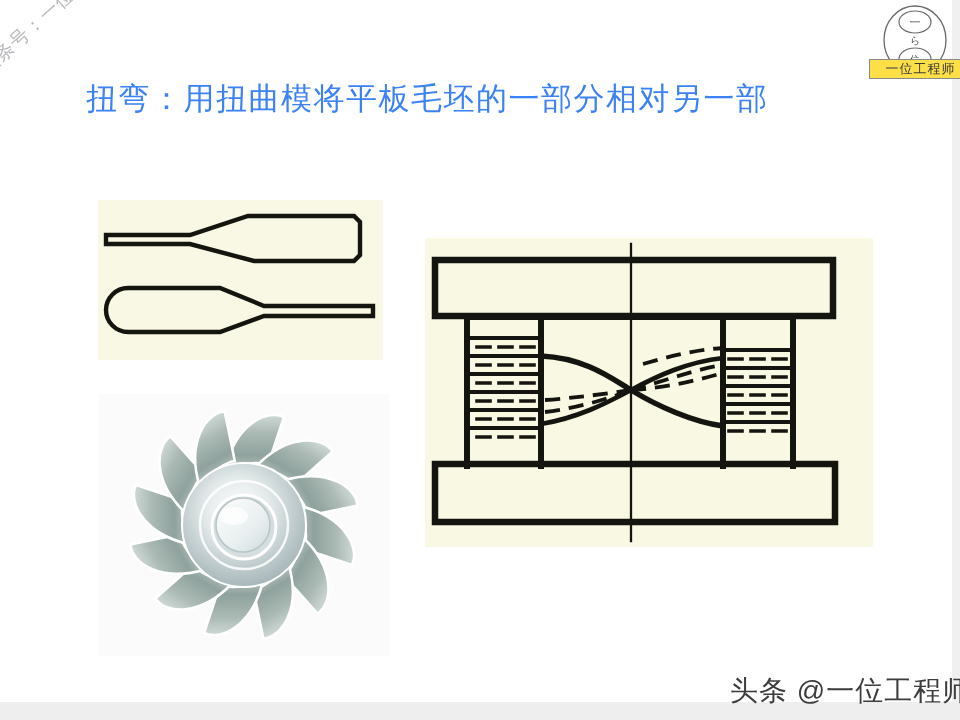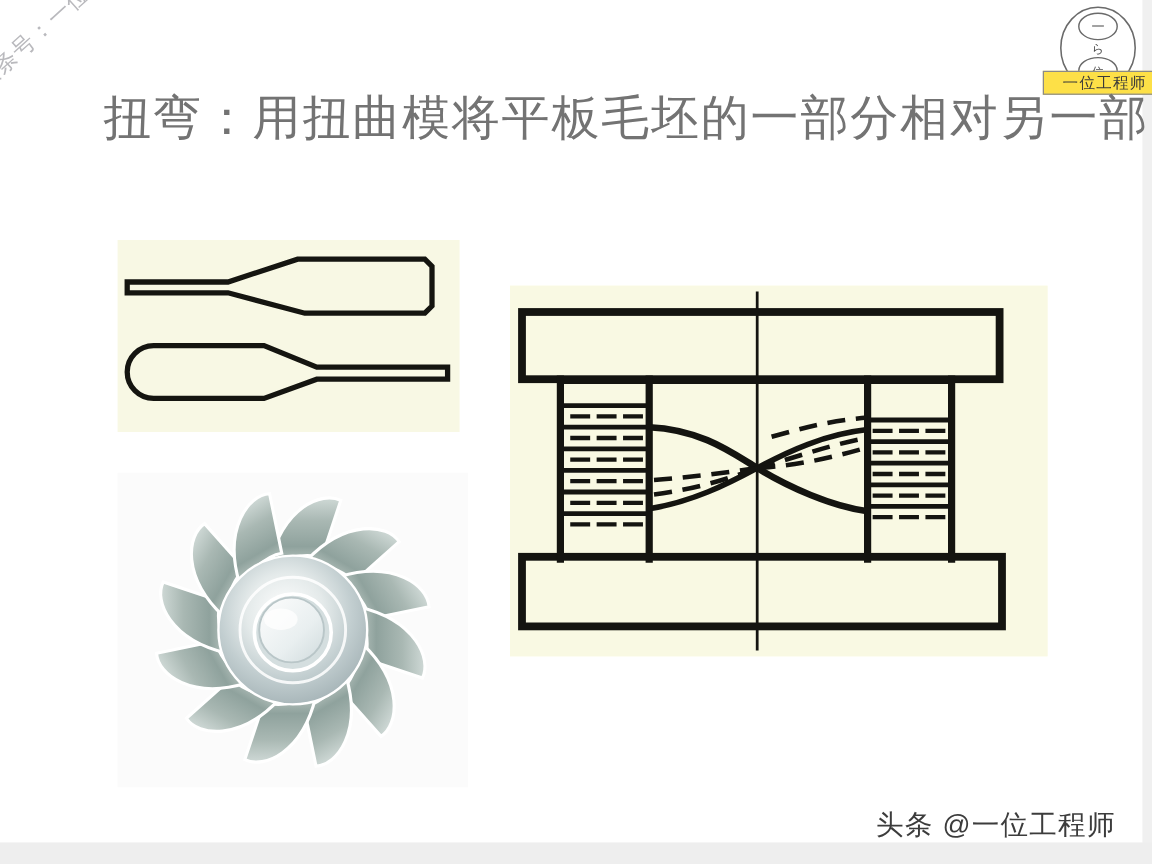--- a/index.html
+++ b/index.html
@@ -76,22 +76,22 @@
     letter-spacing: 1px;
     font-family: "Liberation Serif", "DejaVu Serif", serif;
   }
 
   
   .title-block {
     position: absolute;
     left: 86px;
     top: 74px;
     width: 800px;
-    color: #737373;
-    font-size: 40px;
+    color: #3b82f6;
+    font-size: 31px;
     line-height: 49px;
     letter-spacing: 1.5px;
     font-family: "Liberation Serif", "DejaVu Serif", serif;
   }
   .title-line { display: block; white-space: nowrap; }
   .title-line.second { text-indent: 18px; }
 
   
   .fig {
     position: absolute;
@@ -121,21 +121,21 @@
   }
 
   .fig svg { display: block; width: 100%; height: 100%; }
 
   
   .footer-credit {
     position: absolute;
     left: 730px;
     top: 672px;
     width: 220px;
-    font-size: 23px;
+    font-size: 28px;
     color: #3c3c3c;
     letter-spacing: 1px;
     font-family: "Liberation Sans", "DejaVu Sans", sans-serif;
     white-space: nowrap;
   }
 </style>
 </head>
 <body>
 
 <div id="slide">

